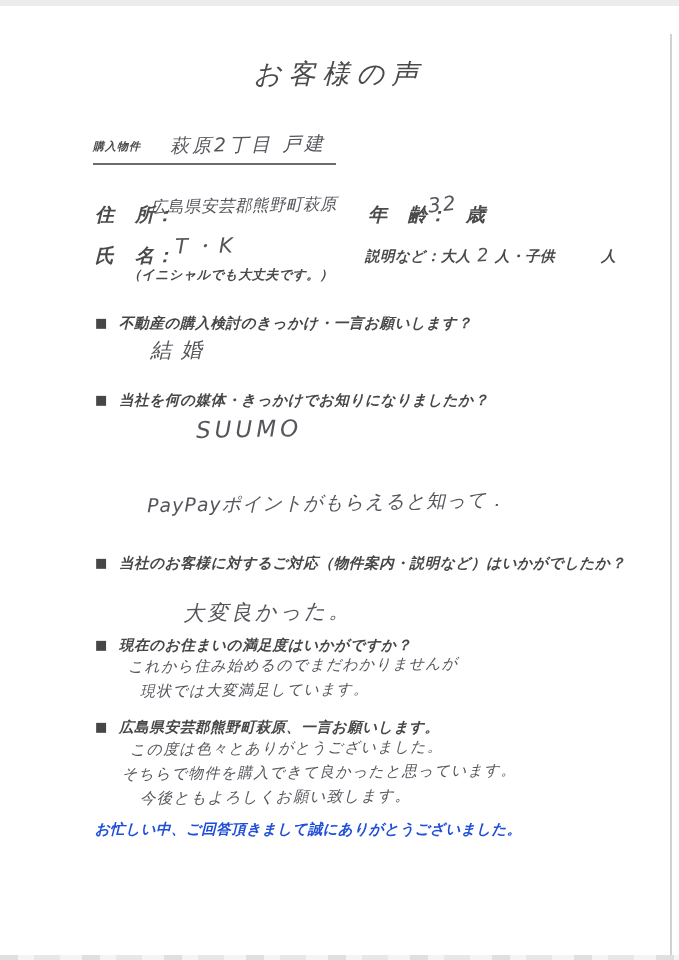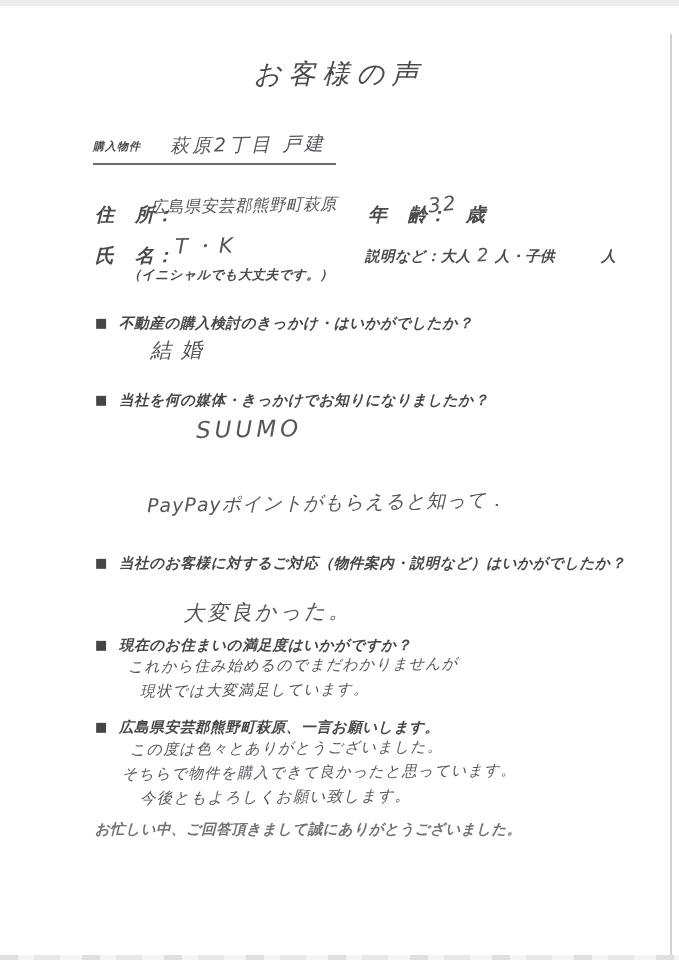--- a/index.html
+++ b/index.html
@@ -55,21 +55,21 @@
   .hw{
     position:absolute;
     font-family:"DejaVu Sans",sans-serif;
     color:#55565c;font-weight:400;
     white-space:nowrap;
   }
   .hw-lg{font-size:21px;letter-spacing:3px;transform:rotate(-1deg);}
   .hw-md{font-size:15px;letter-spacing:1.2px;transform:rotate(-.6deg);}
   .closing{
     position:absolute;left:95px;top:814px;
-    font-size:14.5px;font-weight:700;letter-spacing:.5px;color:#737373;
+    font-size:14.5px;font-weight:700;letter-spacing:.5px;color:#1d4ed8;
   }
   .scan-edge-right{
     position:absolute;left:670px;top:28px;width:2px;height:930px;
     background:#d2d2d2;
   }
   .scan-bottom-strip{
     position:absolute;left:0;top:949px;width:679px;height:11px;
     background:
       repeating-linear-gradient(90deg,
         rgba(150,150,150,.22) 0 18px,
@@ -101,21 +101,21 @@
   <div class="name-note printed">（イニシャルでも大丈夫です。）</div>
   <div class="family-row printed">
     <span>説明など：大人</span>
     <span class="hw-inline">2</span>
     <span>人・子供</span>
     <span class="family-suffix-gap"></span>
     <span>人</span>
   </div>
 
   <div class="q" style="top:308px;">
-    <span class="bullet">■</span><span>不動産の購入検討のきっかけ・はいかがでしたか？</span>
+    <span class="bullet">■</span><span>不動産の購入検討のきっかけ・一言お願いします？</span>
   </div>
   <div class="hw hw-lg" style="left:150px;top:330px;letter-spacing:10px;">結婚</div>
 
   <div class="q" style="top:385px;">
     <span class="bullet">■</span><span>当社を何の媒体・きっかけでお知りになりましたか？</span>
   </div>
   <div class="hw" style="left:196px;top:410px;font-size:23px;letter-spacing:4px;transform:rotate(-1deg);">SUUMO</div>
 
   <div class="hw" style="left:147px;top:484px;font-size:19px;letter-spacing:1px;transform:rotate(-1deg);">PayPayポイントがもらえると知って．</div>
 

